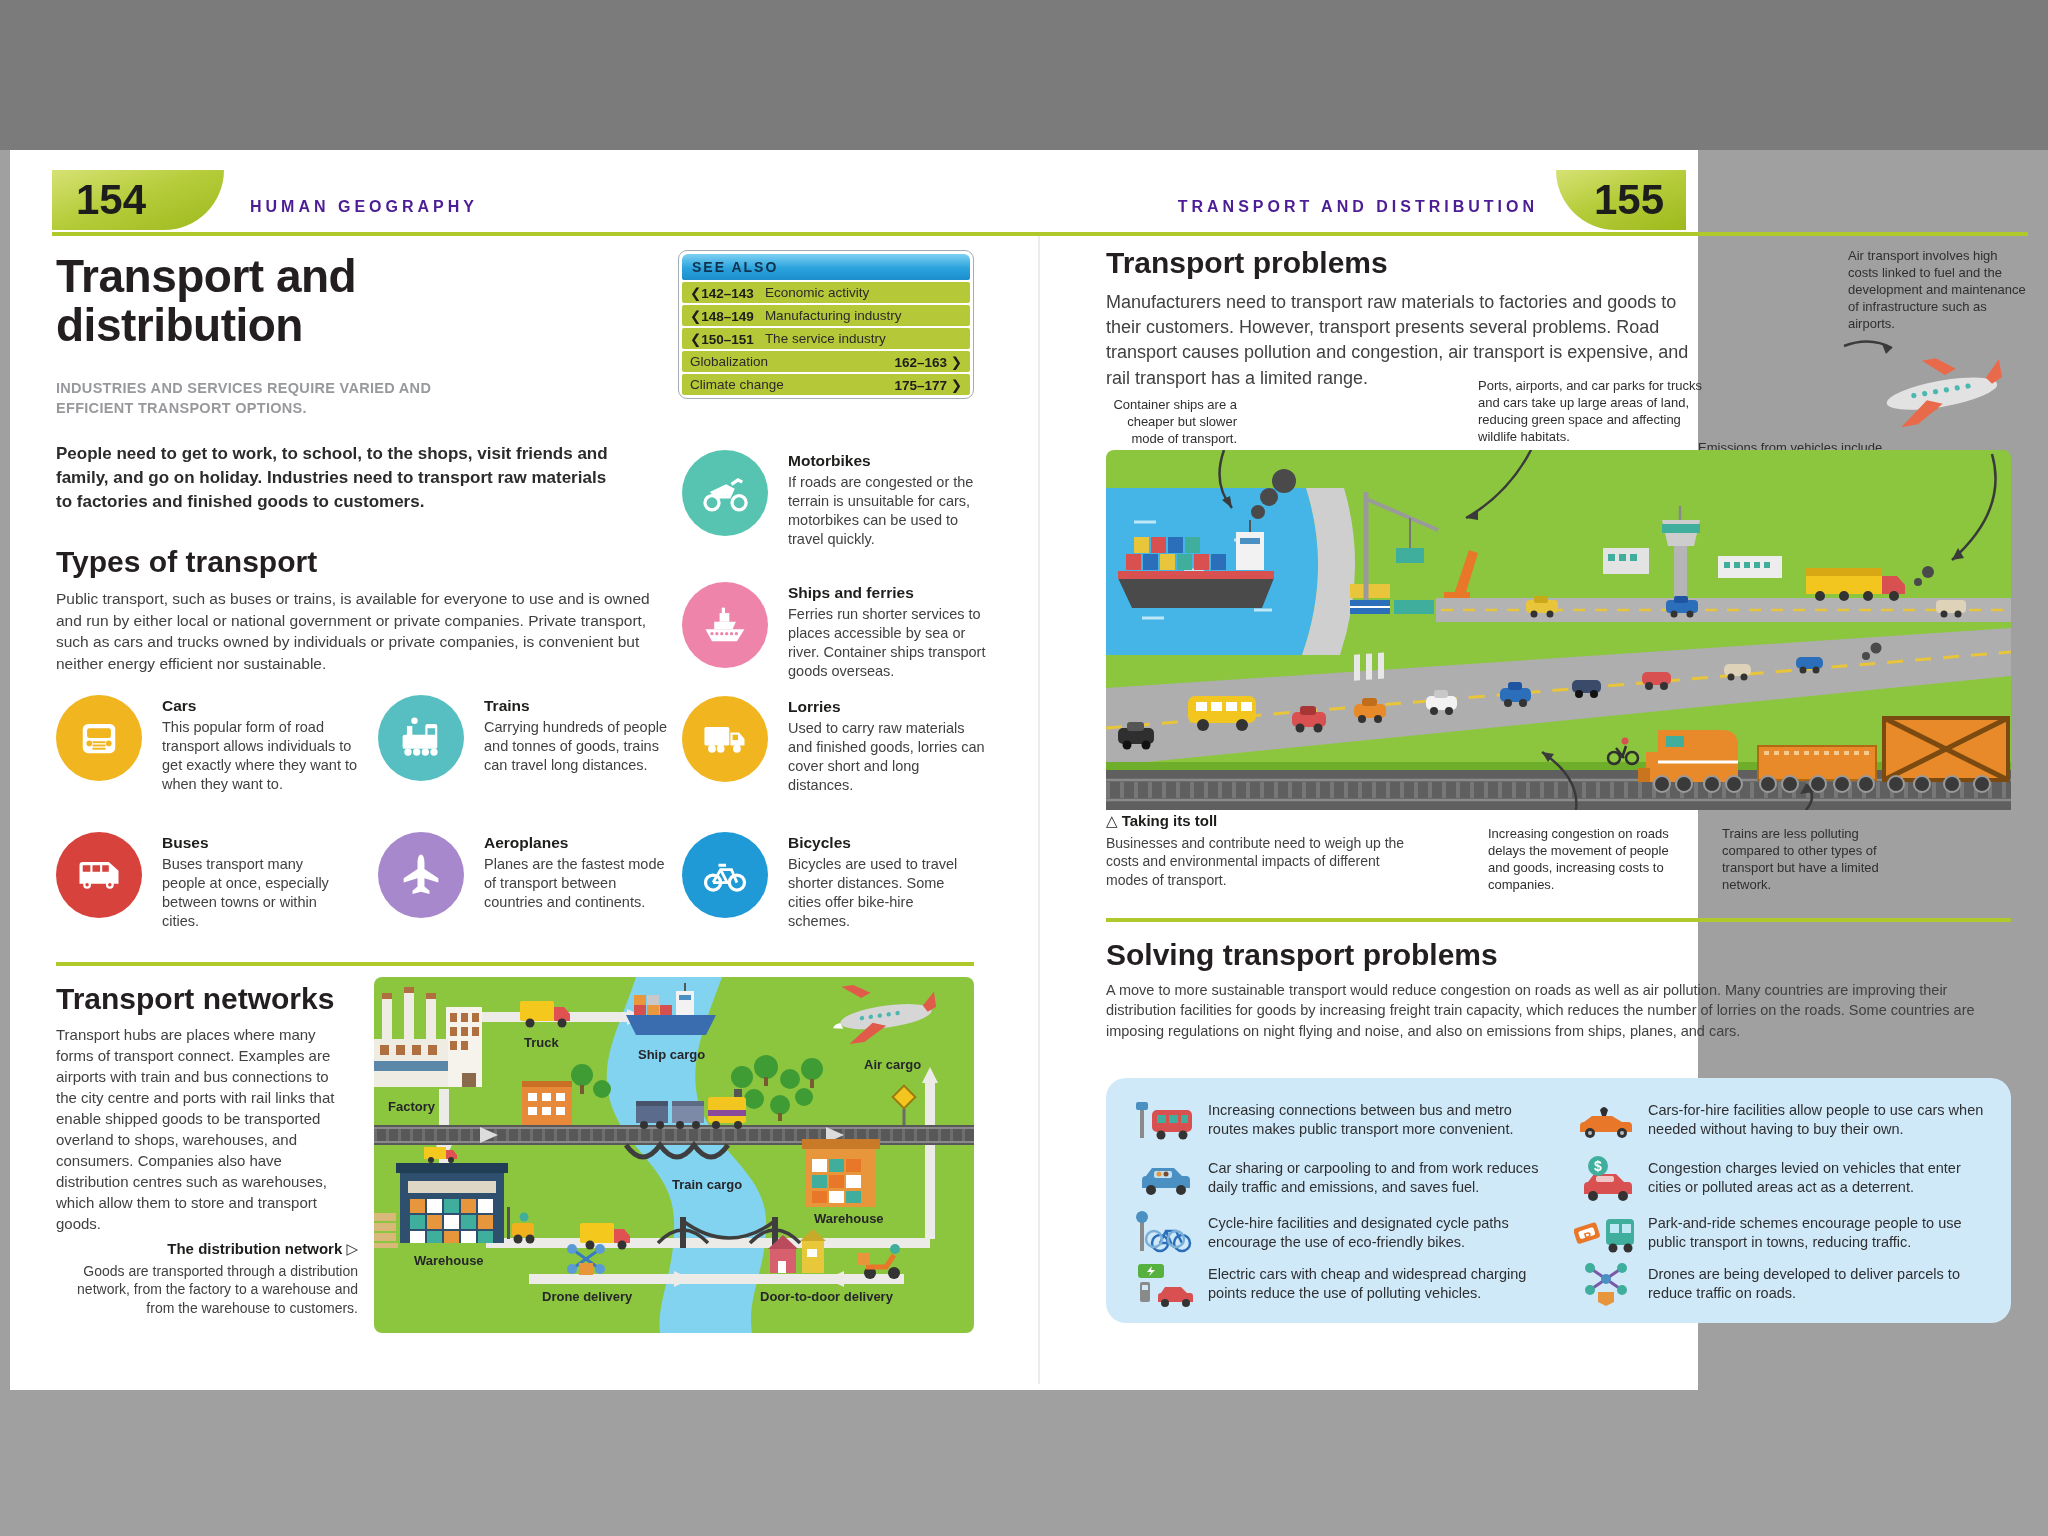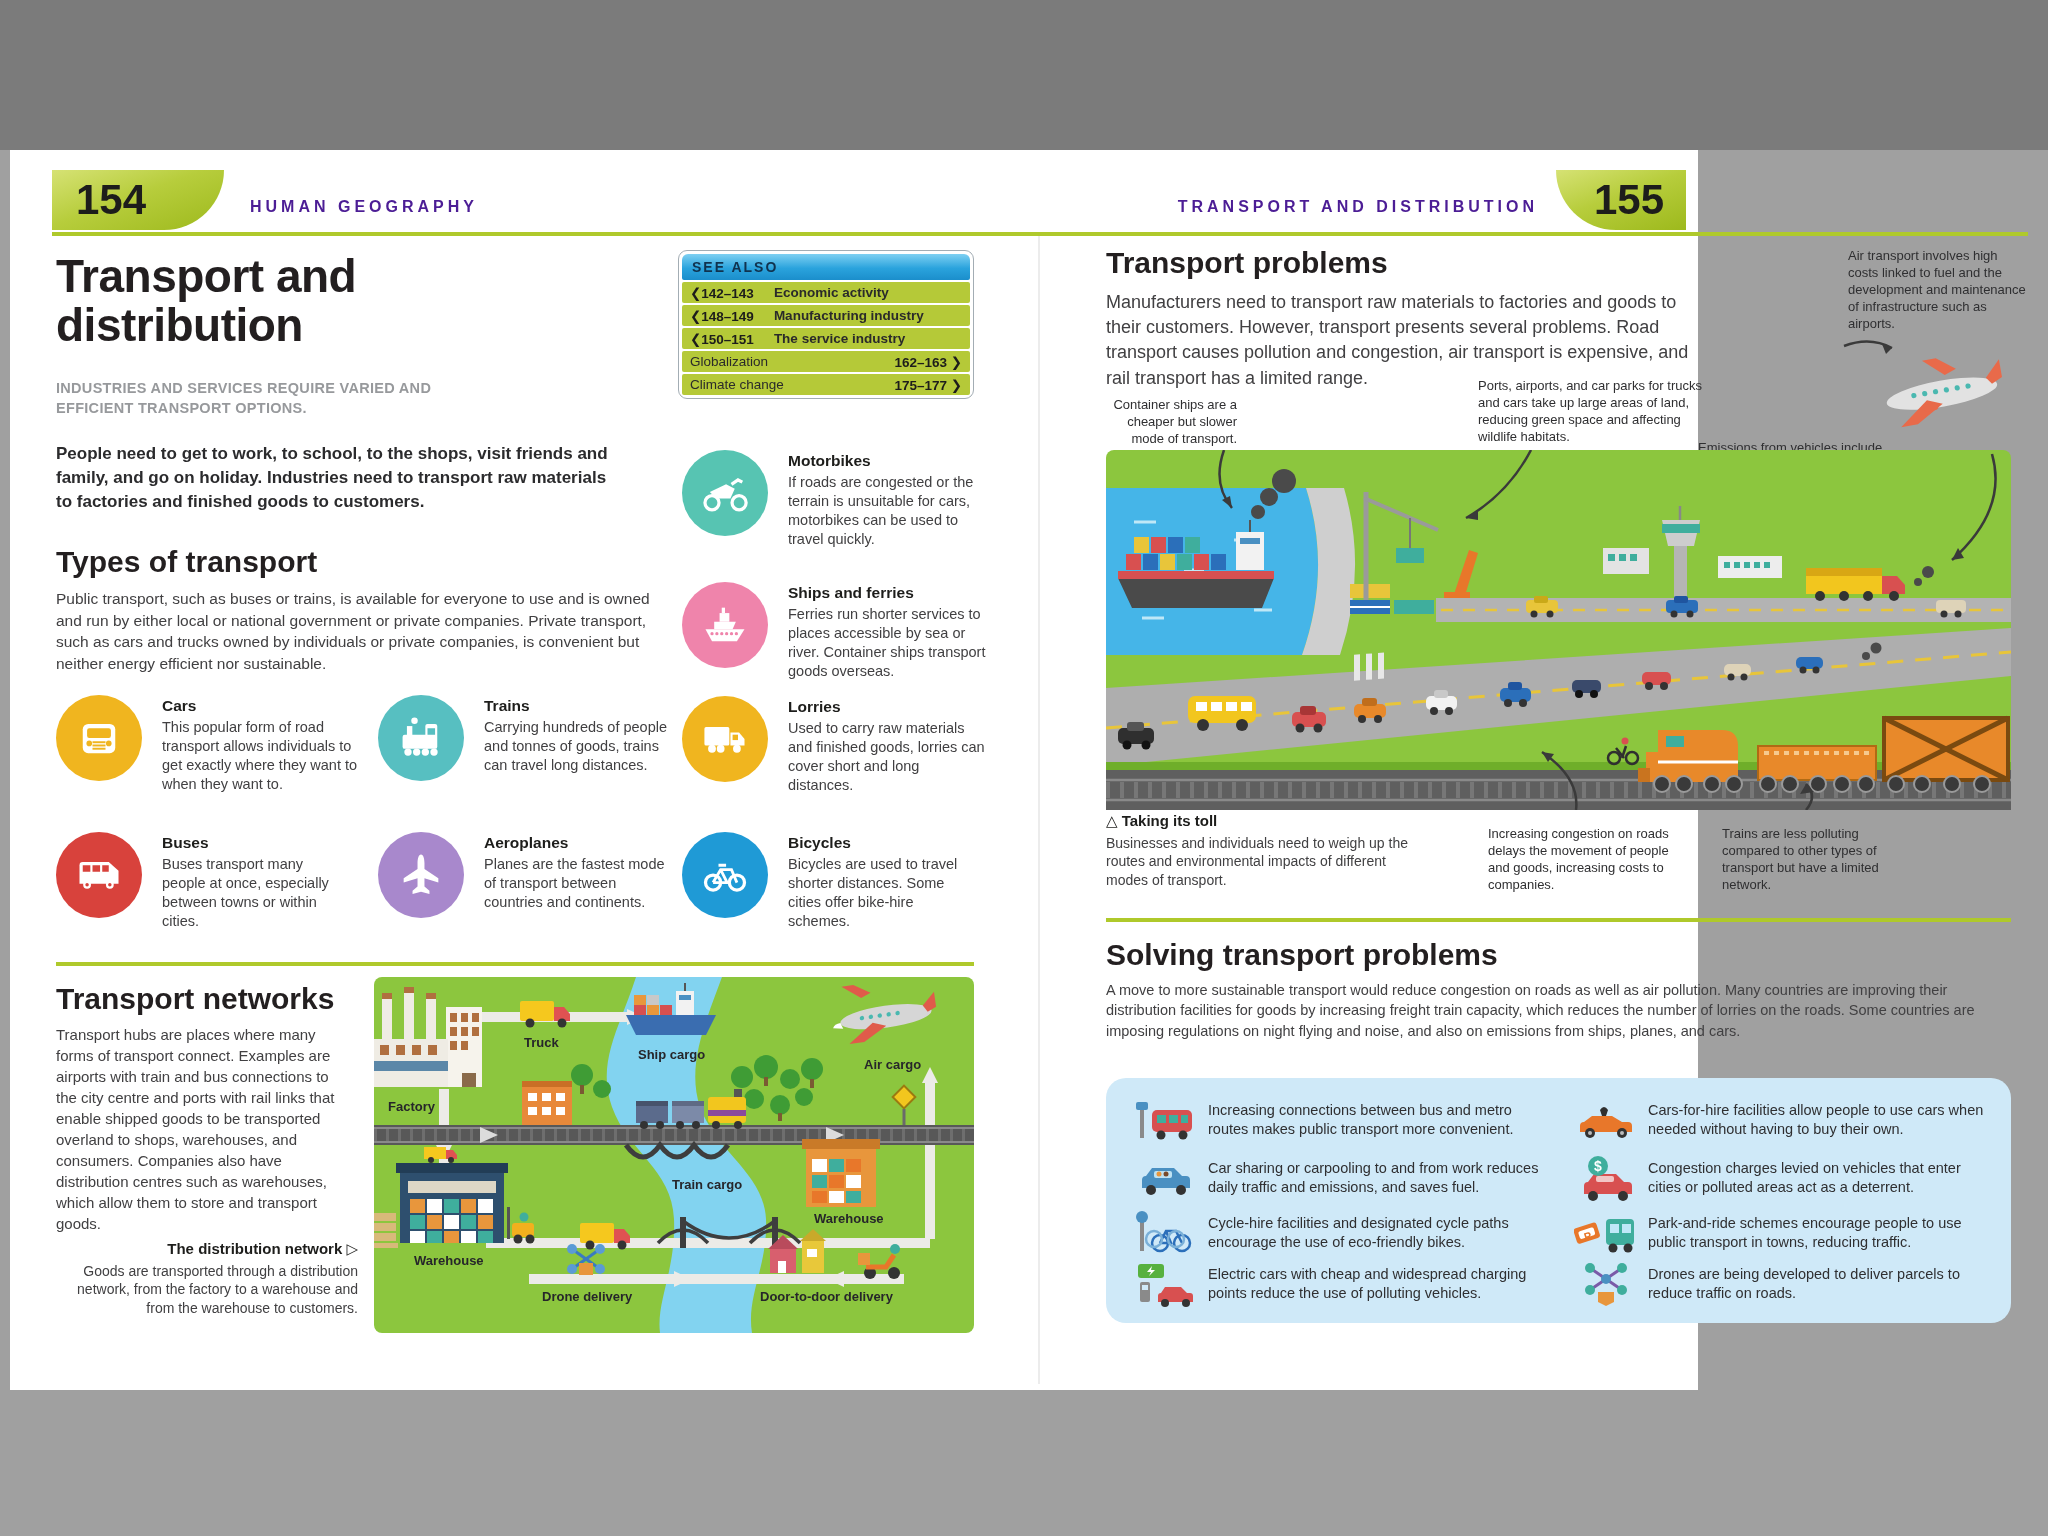--- a/index.html
+++ b/index.html
@@ -27,21 +27,21 @@
   .captitle{font-size:15px;font-weight:700;color:#1d1d1b;}
   .capbody{font-size:14px;line-height:1.32;color:#414042;}
 
   
   .seealso{width:288px;border:1px solid #a3adb4;background:#fff;border-radius:9px;padding:3px;}
   .sa-head{height:26px;border-radius:6px 6px 2px 2px;background:linear-gradient(180deg,#7ed0f2 0%,#2aa3dd 55%,#1b8ecb 100%);
            color:#10324e;font-weight:700;font-size:14px;letter-spacing:2px;line-height:26px;padding-left:10px;}
   .sa-row{height:21px;margin-top:2px;background:#b5c938;border-radius:2px;display:flex;align-items:center;
           padding:0 8px;font-size:13.5px;color:#2a2a2a;}
   .sa-row b{font-weight:700;color:#1d1d1b;white-space:pre;}
-  .sa-row .lbl{margin-left:20px;font-weight:bold;}
+  .sa-row .lbl{margin-left:11px;}
   .sa-row .sp{flex:1;}
 
   
   .titem{display:flex;}
   .tcircle{width:86px;height:86px;border-radius:50%;background:var(--c);flex:0 0 86px;
            display:flex;align-items:center;justify-content:center;}
   .ttext{margin-left:20px;padding-top:2px;}
   .ttitle{font-size:15.5px;font-weight:700;color:#1d1d1b;margin-bottom:3px;}
   .tbody{font-size:14.5px;line-height:1.32;color:#414042;}
 
@@ -714,21 +714,21 @@
       <polygon points="126,58 116,50 124,46"></polygon>
         <polygon points="360,68 372,60 372,70"></polygon>
       <polygon points="846,110 852,98 858,108"></polygon>
         <polygon points="436,302 448,304 442,312"></polygon>
         <polygon points="700,334 694,344 708,342"></polygon>
     </g>
   </svg>
 
   <div class="abs" style="left:1096px;top:662px;width:305px">
     <div class="captitle">△ Taking its toll</div>
-    <div class="capbody" style="margin-top:4px">Businesses and individuals need to weigh up the routes and environmental impacts of different modes of transport.</div>
+    <div class="capbody" style="margin-top:4px">Businesses and contribute need to weigh up the costs and environmental impacts of different modes of transport.</div>
   </div>
   <div class="abs annot" style="left:1478px;top:676px;width:195px">Increasing congestion on roads delays the movement of people and goods, increasing costs to companies.</div>
   <div class="abs annot" style="left:1712px;top:676px;width:190px">Trains are less polluting compared to other types of transport but have a limited network.</div>
 
   <div class="abs rule" style="left:1096px;top:768px;width:905px;height:3.5px"></div>
   <div class="abs h2" style="left:1096px;top:788px">Solving transport problems</div>
   <div class="abs body" style="left:1096px;top:830px;width:880px;font-size:14.5px">A move to more sustainable transport would reduce congestion on roads as well as air pollution. Many countries are improving their distribution facilities for goods by increasing freight train capacity, which reduces the number of lorries on the roads. Some countries are imposing regulations on night flying and noise, and also on emissions from ships, planes, and cars.</div>
 
   <div class="abs bluebox" style="left:1096px;top:928px">
     <div class="sitem" style="left:28px;top:18px">

